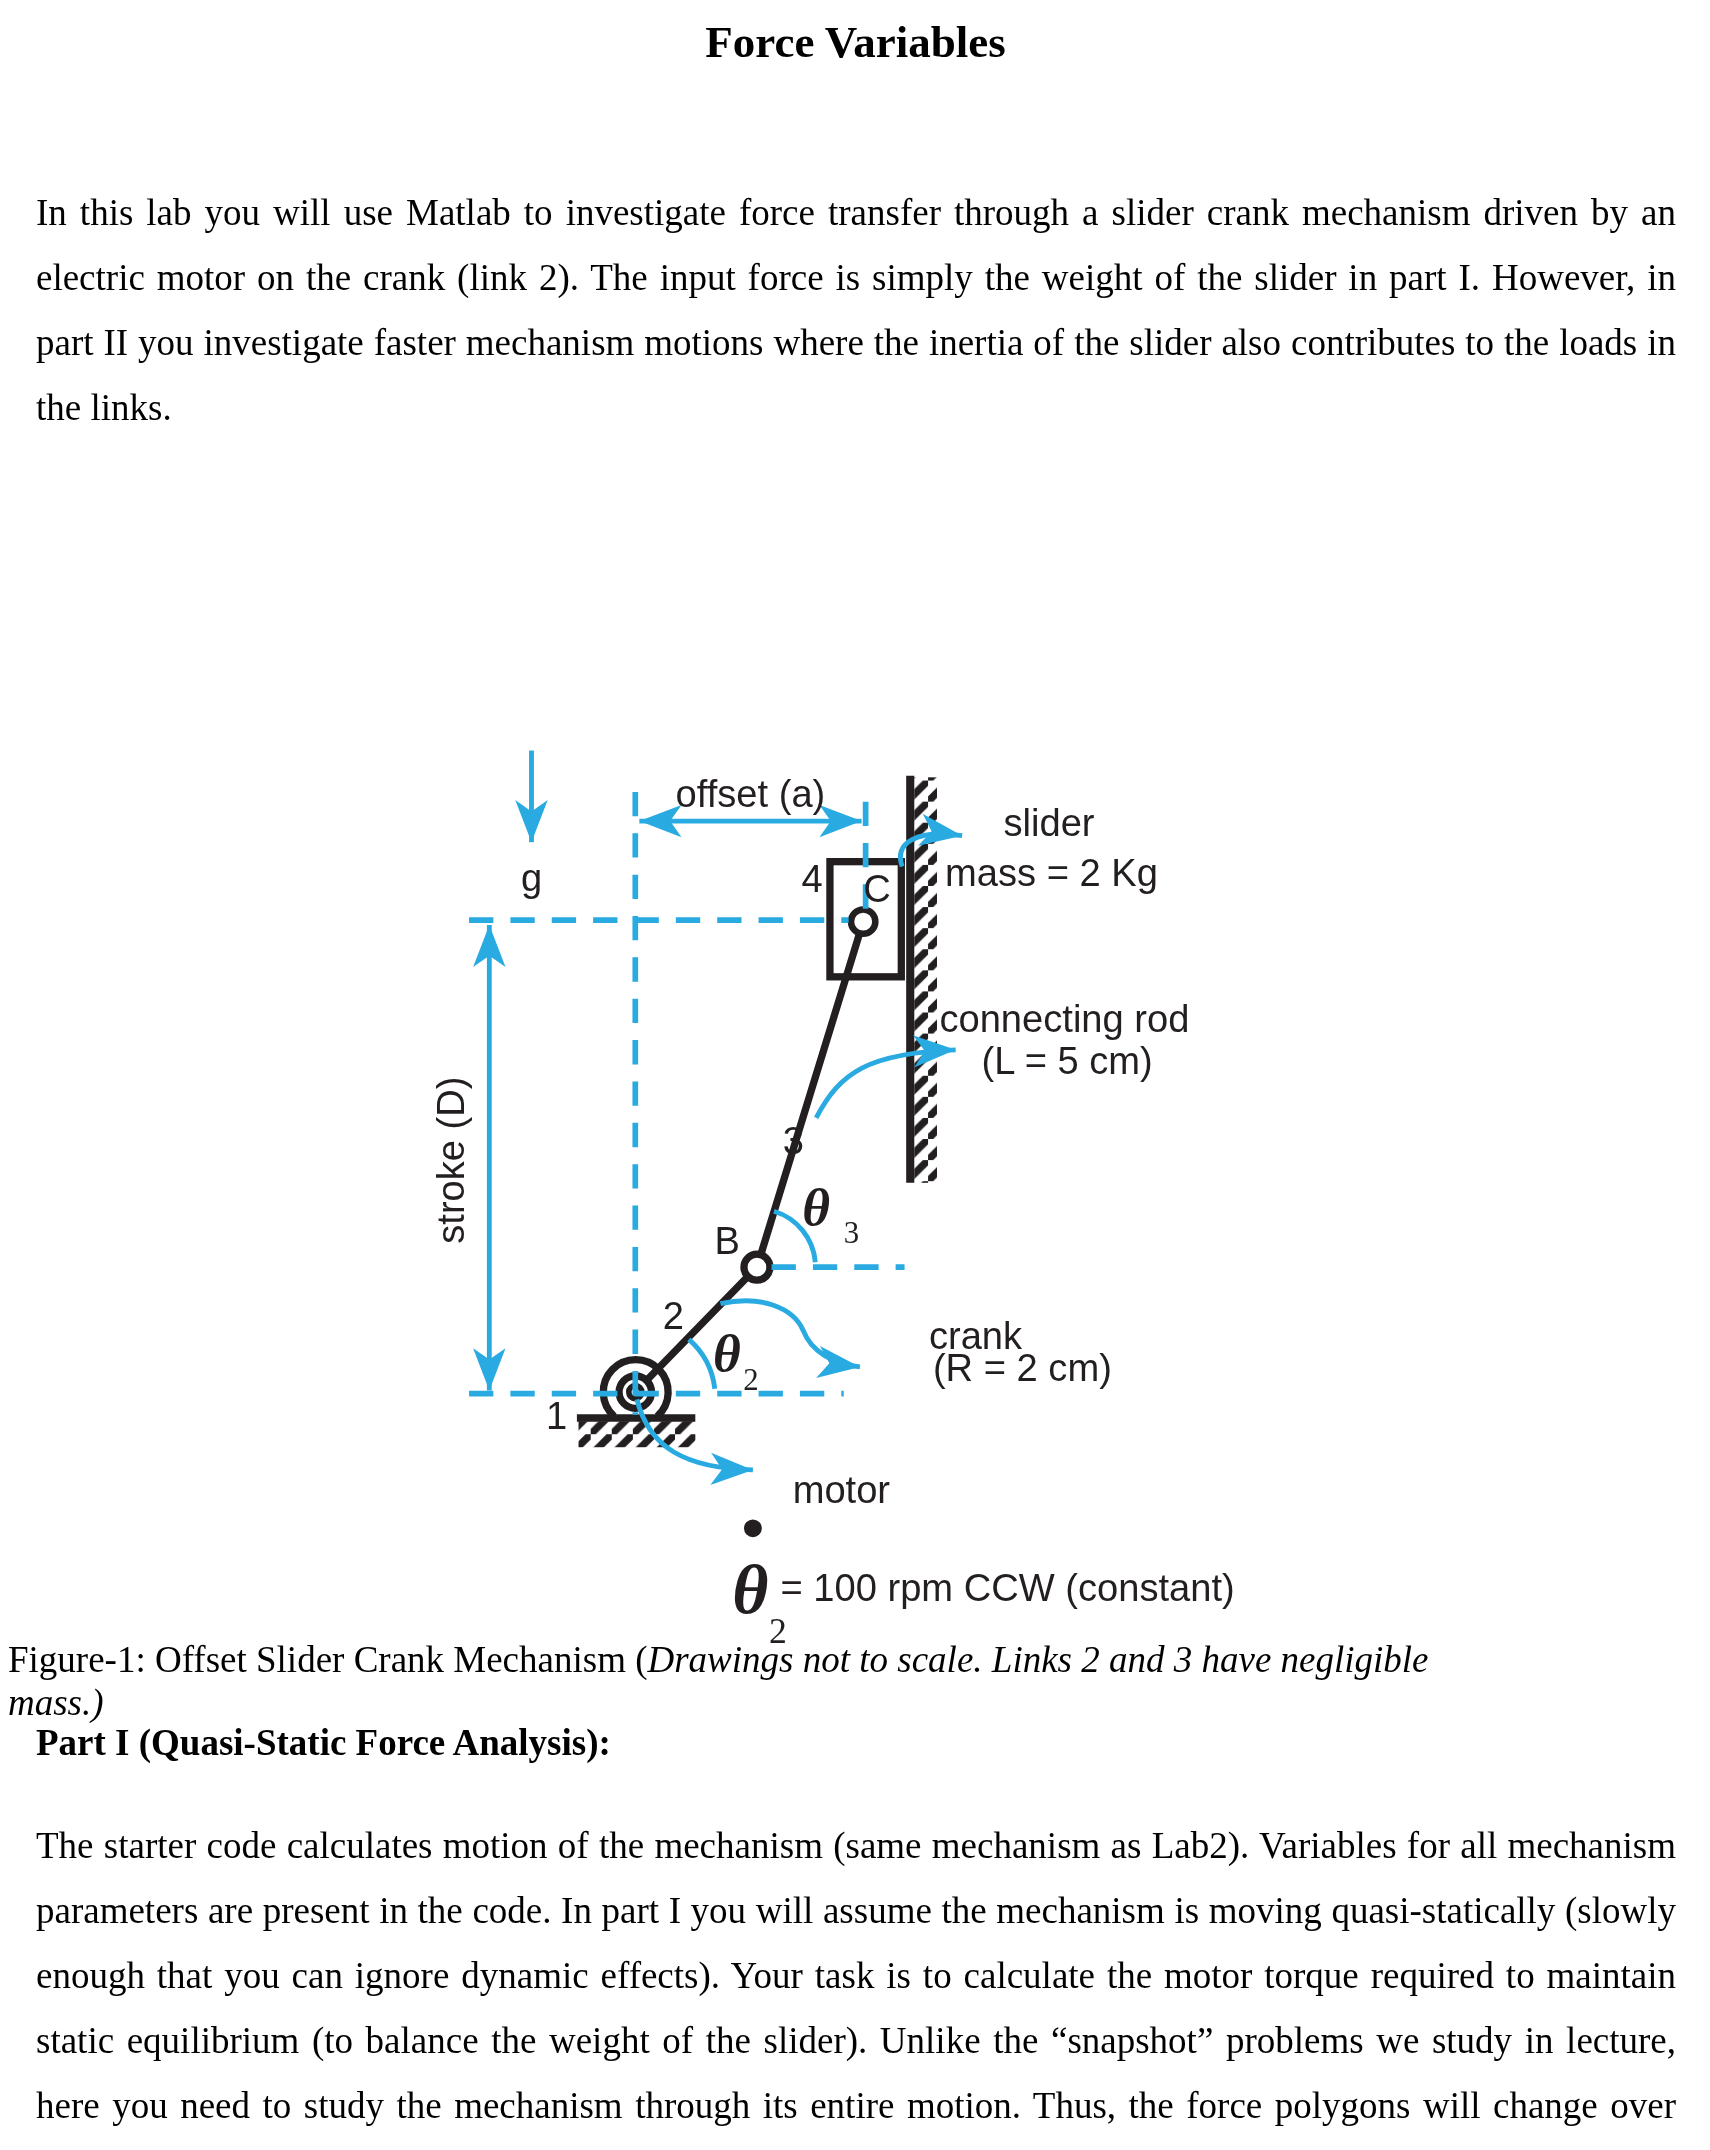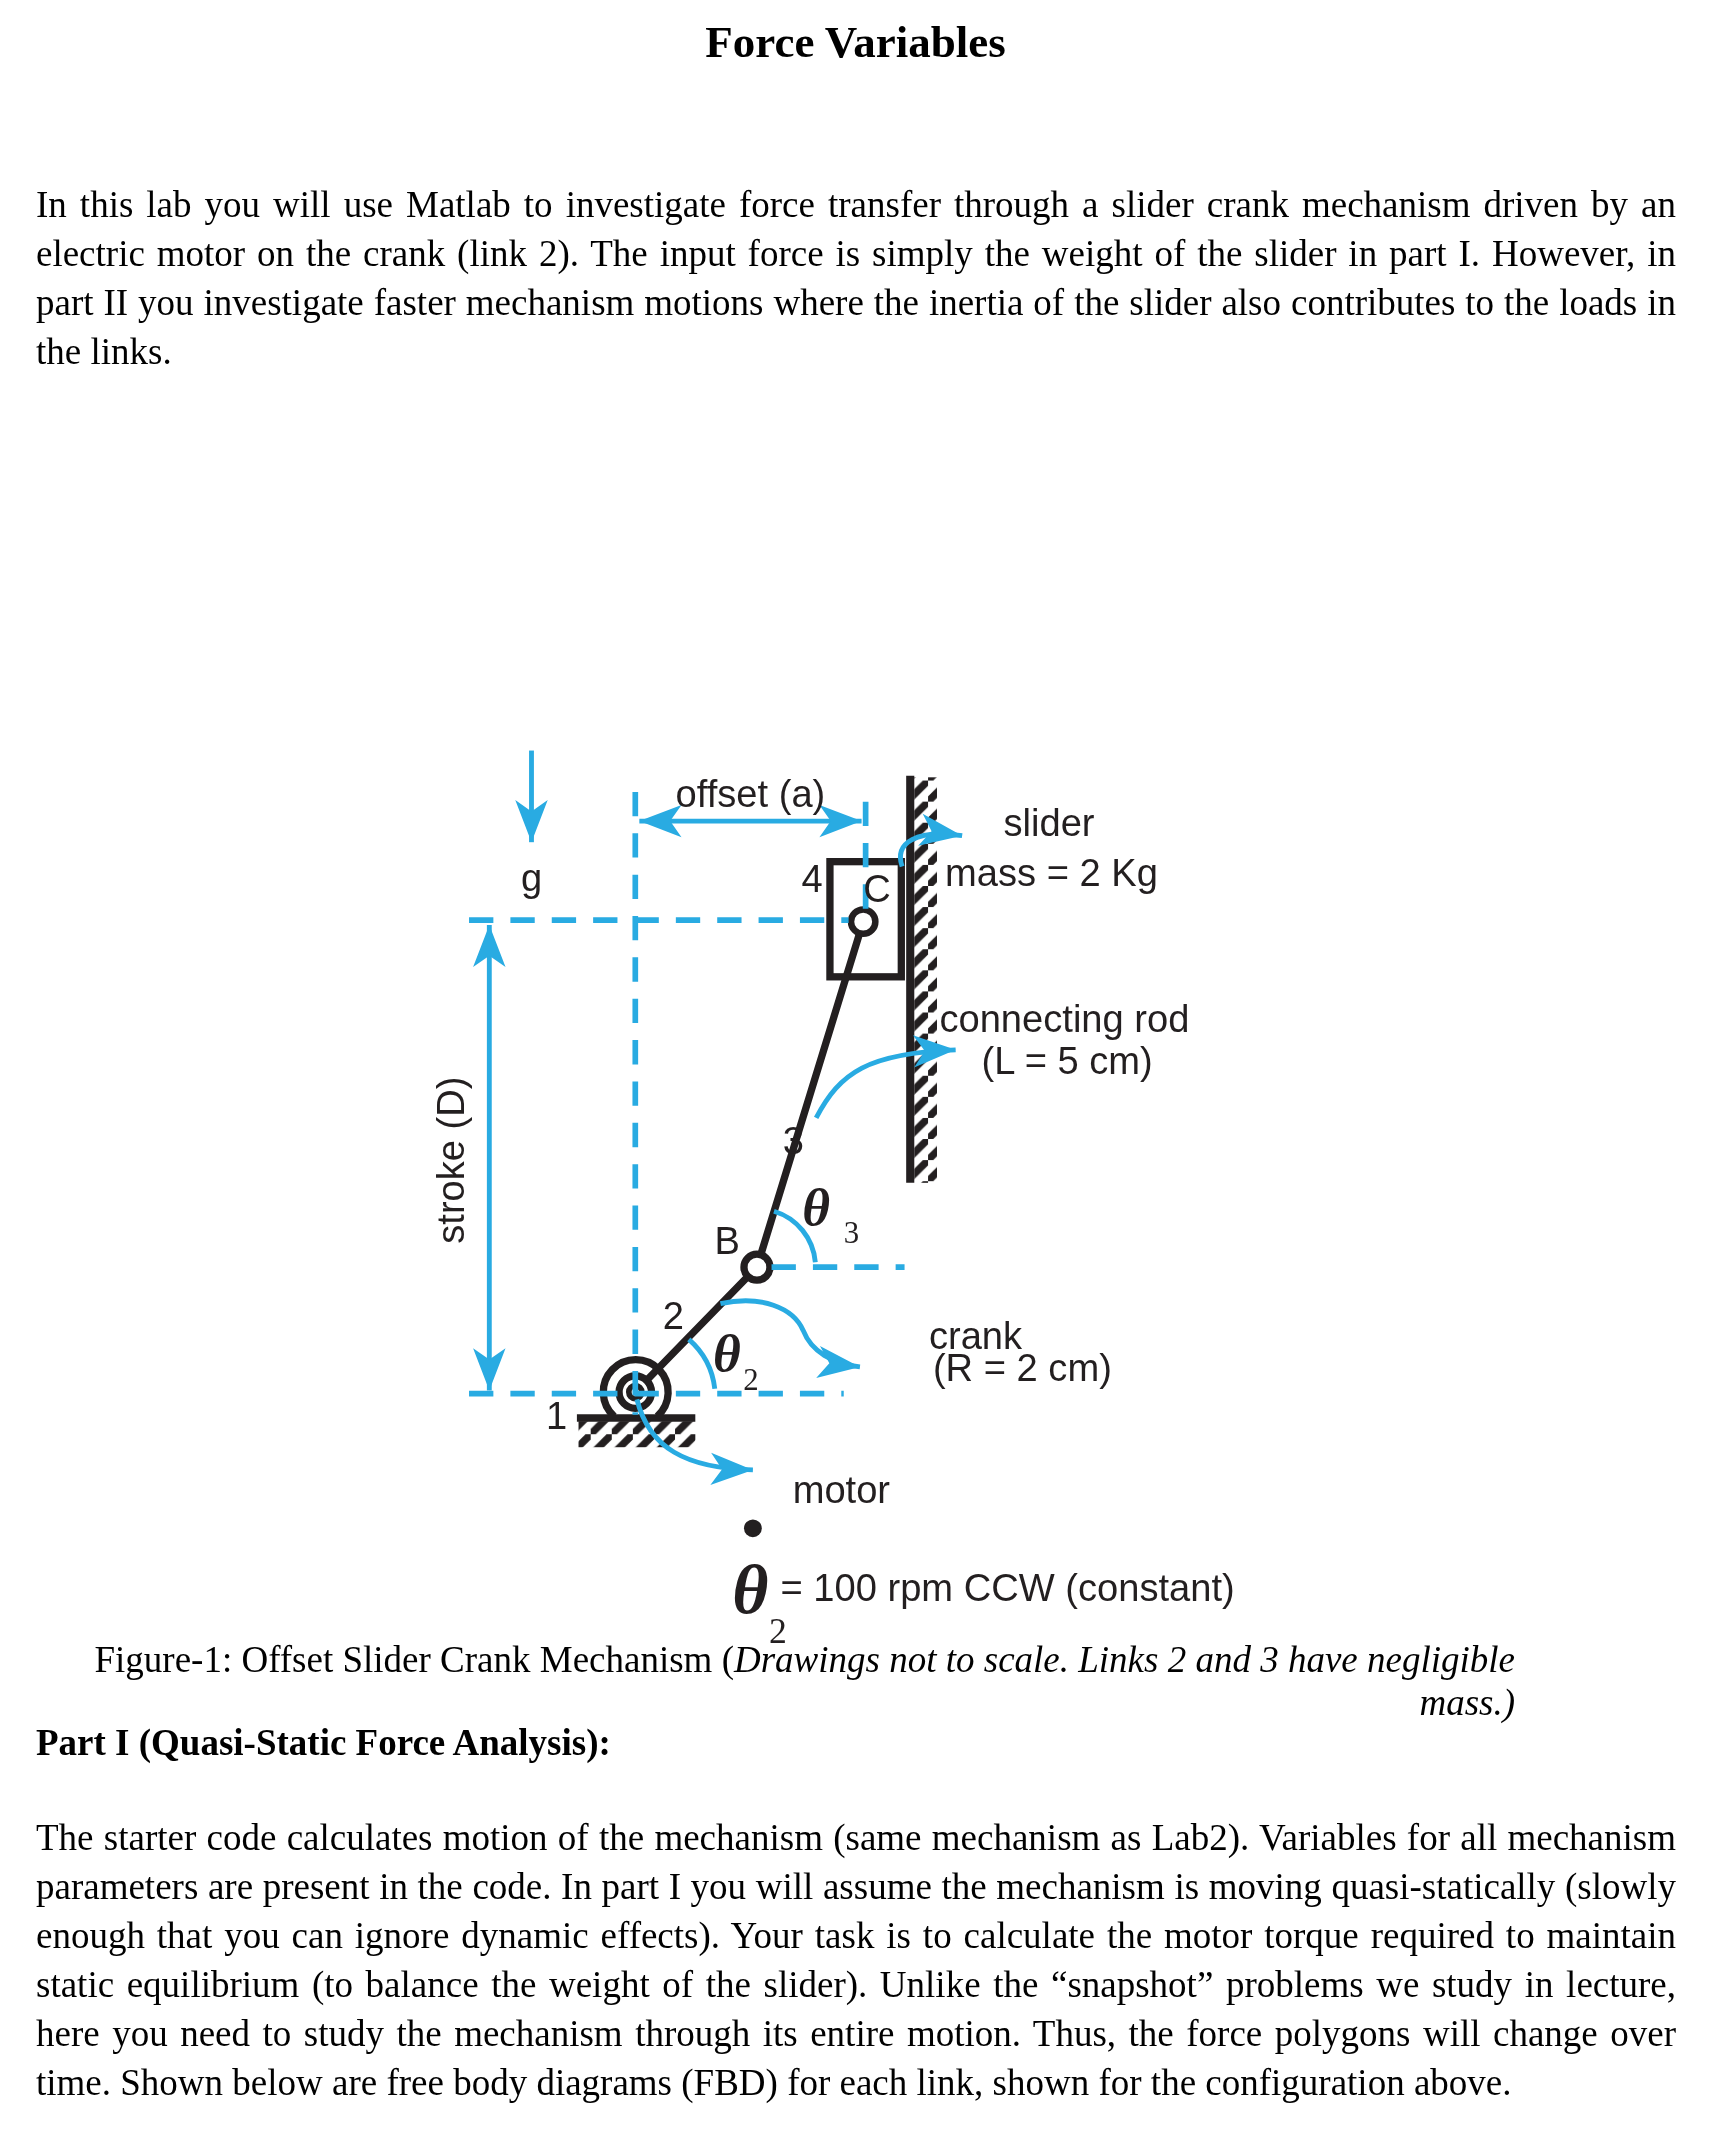--- a/index.html
+++ b/index.html
@@ -1,23 +1,23 @@
 <!DOCTYPE html>
 <html style="font-size:13px"><head>
 <meta charset="utf-8">
 <style>
   html,body{margin:0;padding:0;background:#ffffff;}
   body{width:1711px;height:2151px;position:relative;font-family:"Liberation Serif",serif;color:#000;}
   .page-title{position:absolute;top:16px;left:0;width:1711px;text-align:center;
               font-size:45px;font-weight:bold;}
-  .body-par{position:absolute;left:36px;width:1640px;font-size:37px;line-height:49px;
+  .body-par{position:absolute;left:36px;width:1640px;font-size:37px;line-height:65px;
             text-align:justify;}
   #para1{top:180px;}
   #para2{top:1813px;}
-  .caption{position:absolute;top:1638px;left:0;width:1515px;text-align:right;font-size:37px;}
+  .caption{position:absolute;top:1638px;left:8px;width:1515px;text-align:left;font-size:37px;}
   .caption .ital{font-style:italic;}
   .section-head{position:absolute;top:1721px;left:36px;font-size:37px;font-weight:bold;}
   .fig-wrap{position:absolute;left:422px;top:722px;width:957px;height:933px;}
   svg text{user-select:none;}
   .lbl{font-family:"Liberation Sans",sans-serif;font-size:47px;fill:#231f20;}
   .theta{font-family:"Liberation Serif",serif;font-style:italic;font-weight:bold;
          font-size:66px;fill:#231f20;}
   .theta-big{font-family:"Liberation Serif",serif;font-style:italic;font-weight:bold;
          font-size:86px;fill:#231f20;}
   .sub{font-family:"Liberation Serif",serif;font-size:38px;fill:#231f20;}

